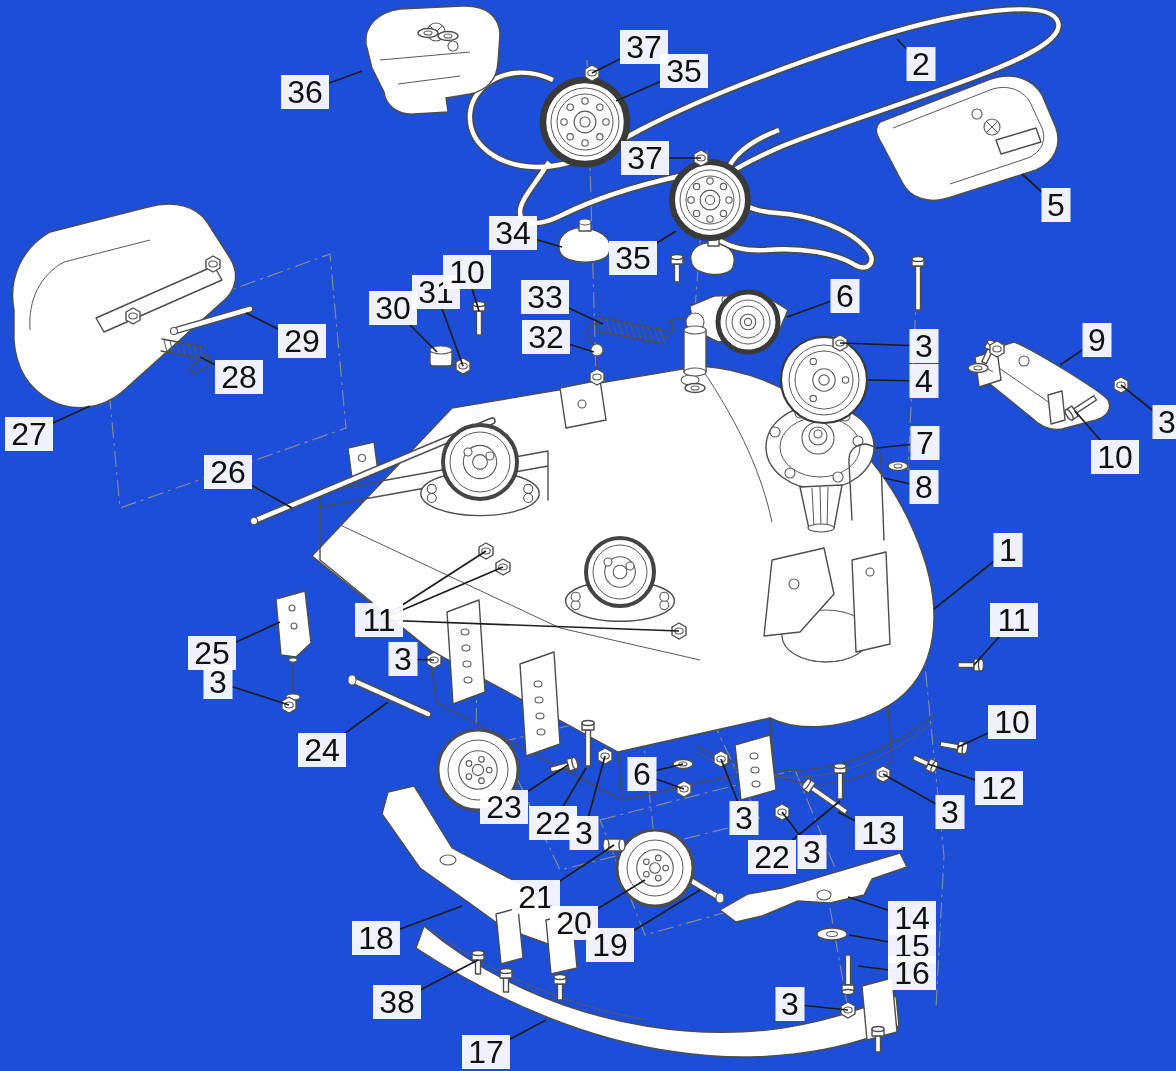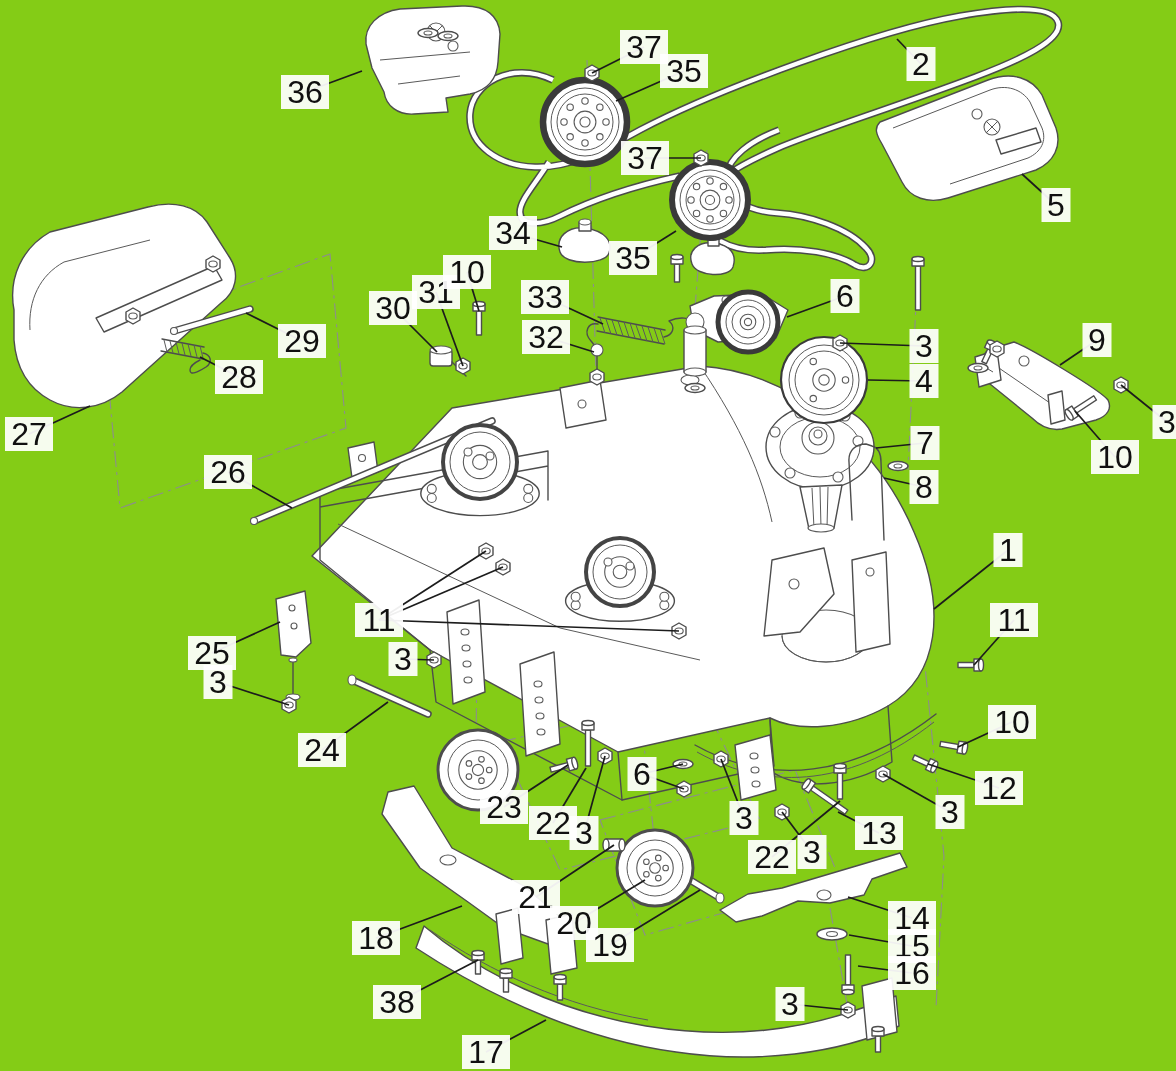--- a/index.html
+++ b/index.html
@@ -1,16 +1,16 @@
 <!DOCTYPE html>
 <html><head>
 <meta charset="utf-8">
 <style>
   html,body{margin:0;padding:0;background:#fff;}
-  .stage{position:relative;width:1176px;height:1071px;background:#84cc16;overflow:hidden;
+  .stage{position:relative;width:1176px;height:1071px;background:#1d4ed8;overflow:hidden;
          font-family:"Liberation Sans",sans-serif;}
   svg{display:block;}
   .outline{fill:#fff;stroke:#4d4d4d;stroke-width:1.4;stroke-linejoin:round;}
   .line{fill:none;stroke:#4d4d4d;stroke-width:1.4;stroke-linecap:round;stroke-linejoin:round;}
   .thin{fill:none;stroke:#5a5a5a;stroke-width:1;}
   .hole{fill:#fff;stroke:#5a5a5a;stroke-width:1.1;}
   .dash{fill:none;stroke:#8d8d8d;stroke-width:1.1;stroke-dasharray:16 5 3 5;}
   .belt-outer{fill:none;stroke:#4a4a4a;stroke-width:7.5;stroke-linejoin:round;}
   .belt-inner{fill:none;stroke:#ffffff;stroke-width:4.4;stroke-linejoin:round;}
   .rod-outer{fill:none;stroke:#4d4d4d;stroke-width:7.5;stroke-linecap:round;}

